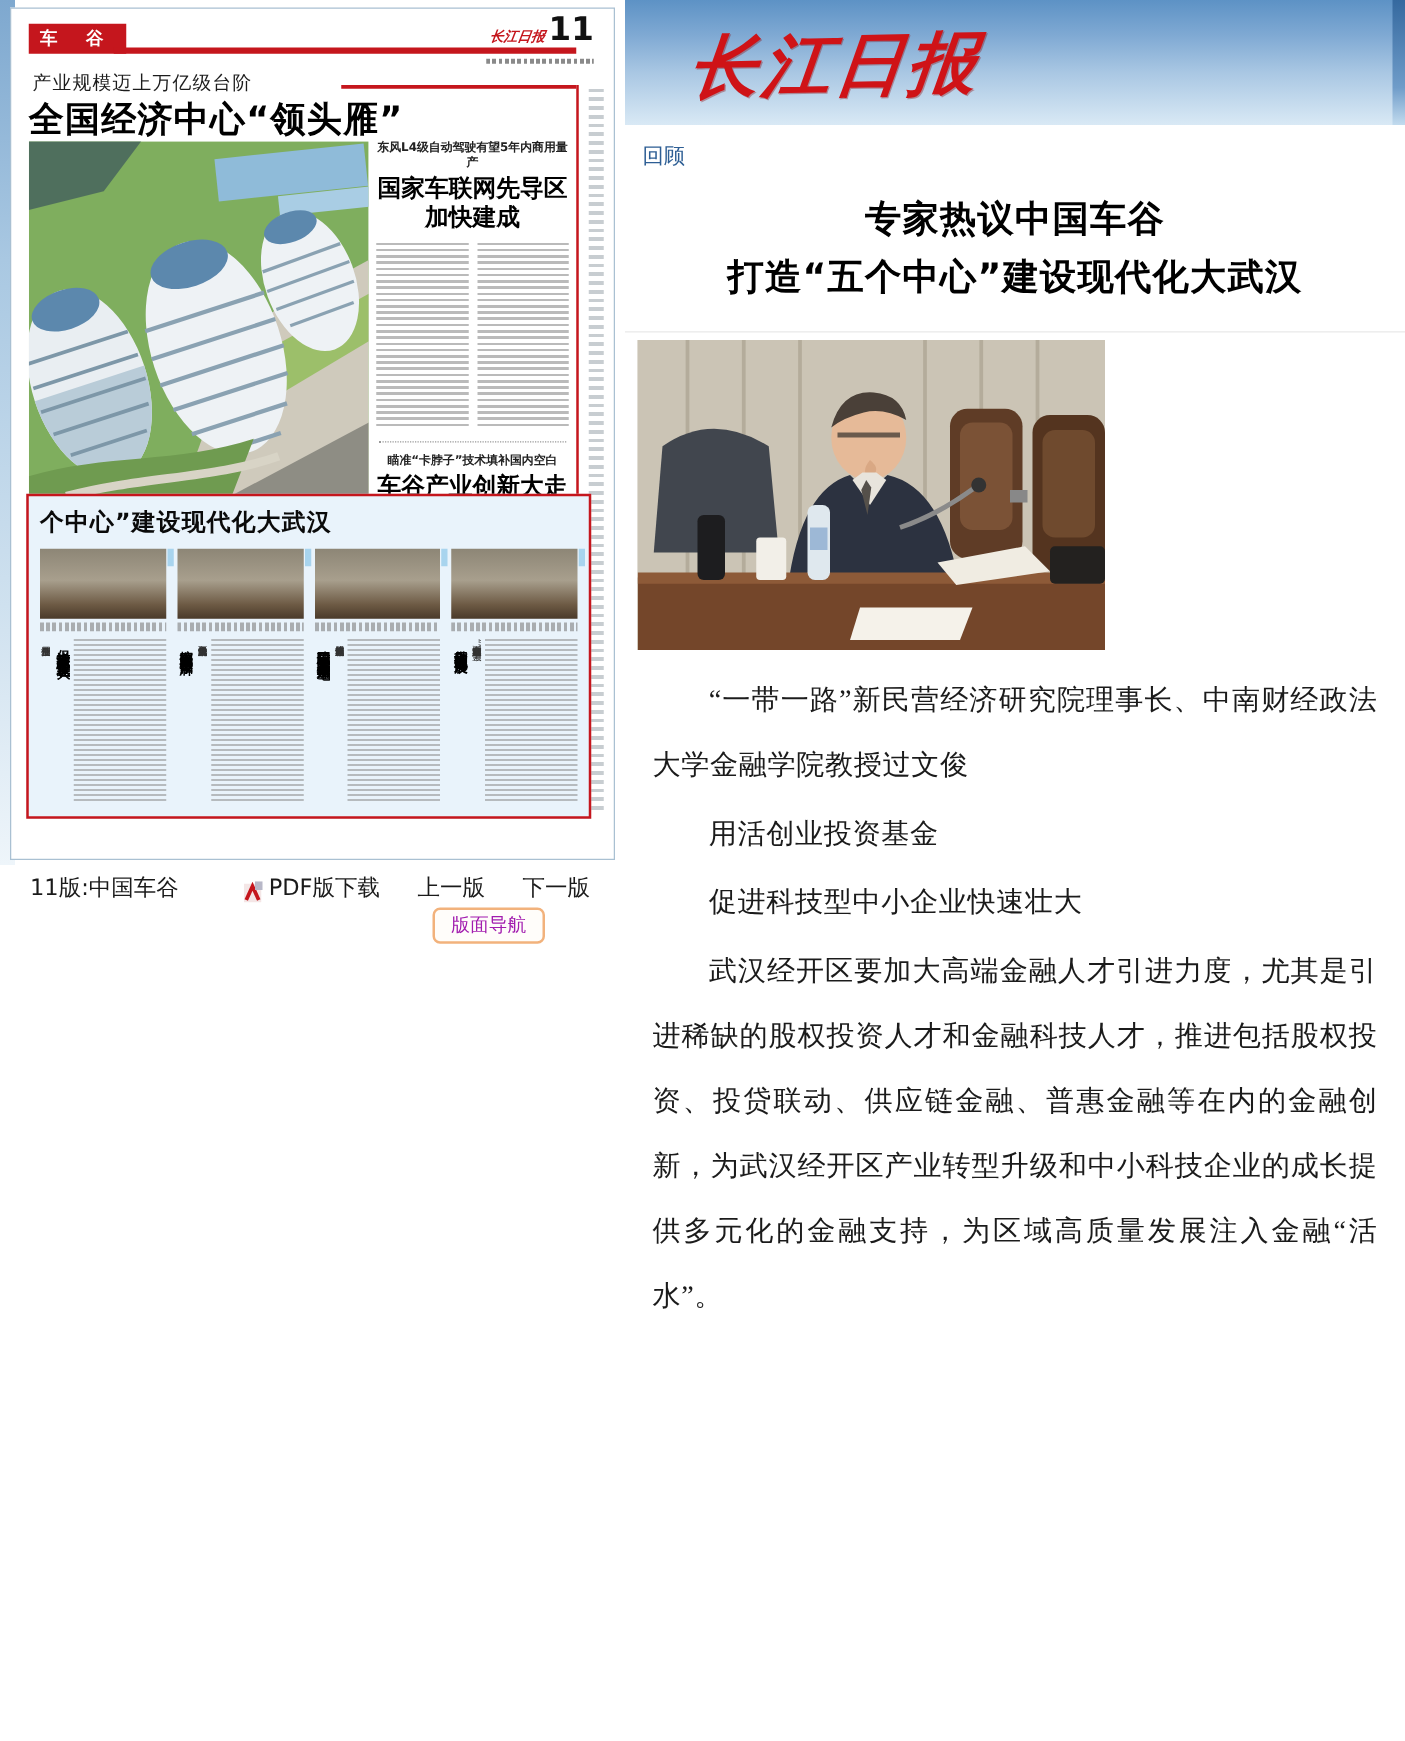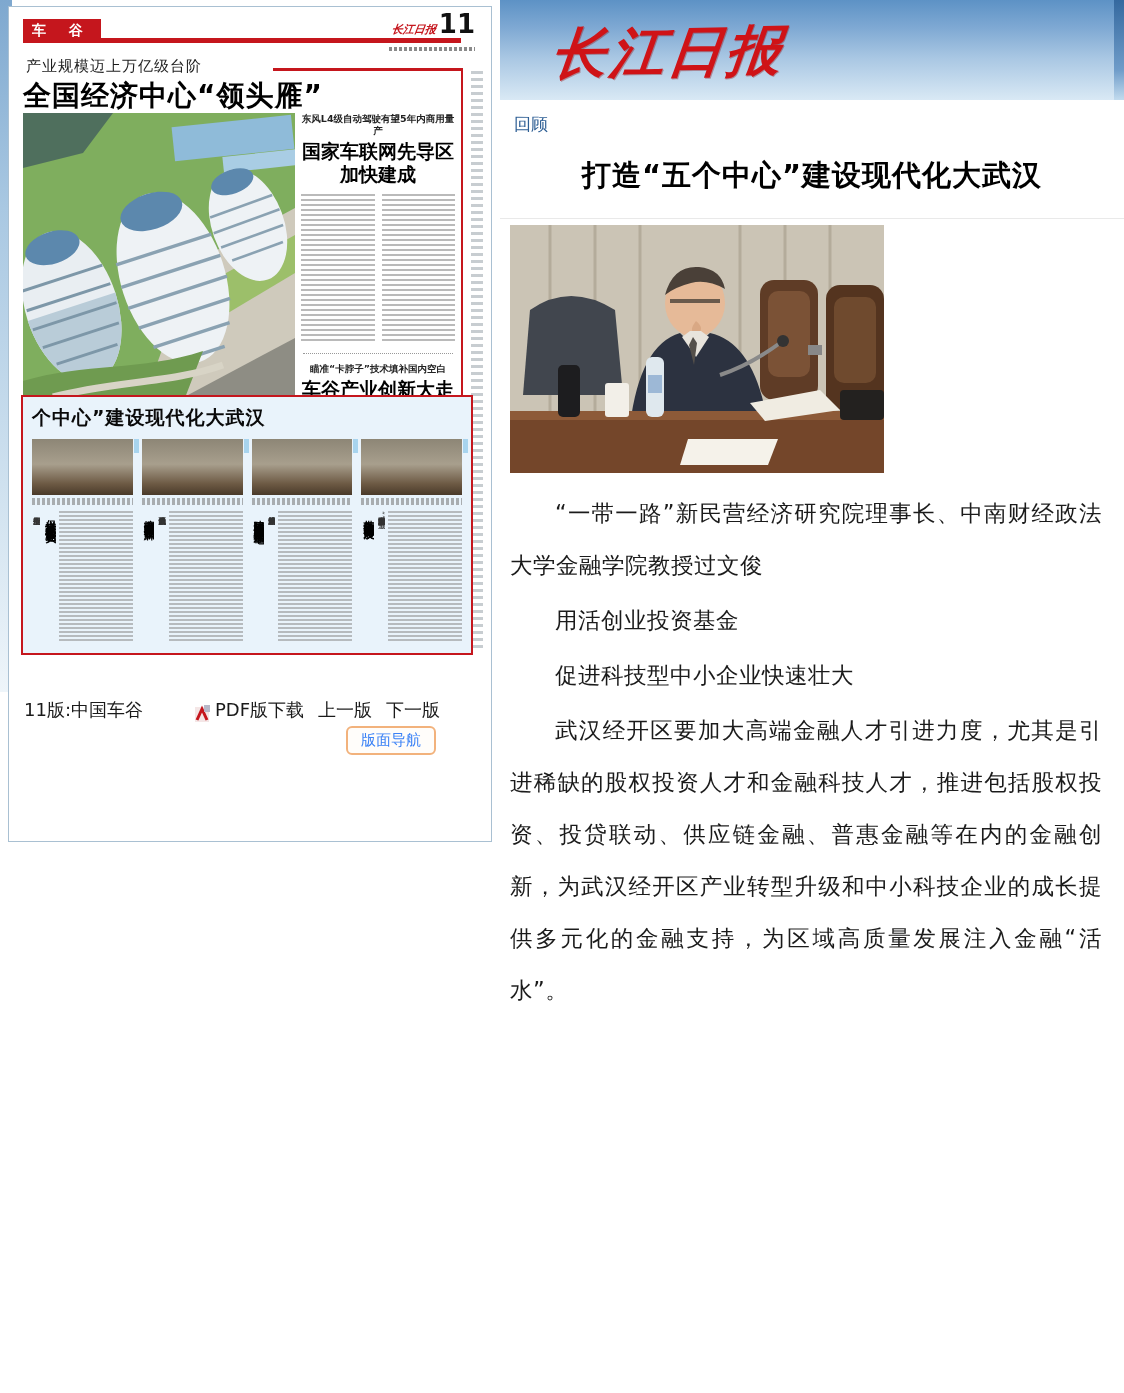--- a/index.html
+++ b/index.html
@@ -6,21 +6,21 @@
   body{
     width:1124px;height:1393px;position:relative;overflow:hidden;
     background:#fff;
     font-family:"DejaVu Sans","Liberation Sans",sans-serif;
     -webkit-font-smoothing:antialiased;
   }
   
   .left-edge{position:absolute;left:0;top:0;width:12px;height:692px;
     background:linear-gradient(180deg,#7ea8cf 0%,#a9c8e2 30%,#cfe1ef 70%,#eef5fa 100%);}
   
-  .thumb{position:absolute;left:8px;top:6px;width:484px;height:836px;
+  .thumb{position:absolute;left:8px;top:6px;width:484px;height:682px;
     background:#fff;border:1px solid #a9c0d2;box-sizing:border-box;}
   .thumb *{box-sizing:border-box;}
   .sec-label{position:absolute;left:14px;top:12px;background:#c5161d;color:#fff;
     font-weight:bold;font-size:14px;padding:3px 9px;letter-spacing:9px;white-space:nowrap;}
   .top-rule{position:absolute;left:82px;top:31px;width:370px;height:5px;background:#c5161d;}
   .mast-mini{position:absolute;right:16px;top:4px;display:flex;align-items:flex-end;gap:3px;}
   .mast-mini .script{color:#c5161d;font-family:"DejaVu Serif",serif;font-style:italic;
     font-weight:bold;font-size:11px;transform:skewX(-8deg);}
   .mast-mini .pageno{font-size:26px;font-weight:900;color:#111;line-height:1;}
   .date-line{position:absolute;right:16px;top:40px;width:86px;height:4px;
@@ -54,23 +54,23 @@
   .v-art{width:101px;display:flex;flex-direction:row;gap:3px;}
   .v-sub{writing-mode:vertical-rl;font-size:7.5px;color:#333;line-height:1.1;max-height:130px;overflow:hidden;}
   .v-head{writing-mode:vertical-rl;font-size:11px;font-weight:900;color:#000;line-height:1.15;
     max-height:130px;overflow:hidden;letter-spacing:1px;}
   .v-body{flex:1;background:repeating-linear-gradient(180deg,#8c8c8c 0 2px,transparent 2px 4px);opacity:.55;}
   
   .page-nav{position:absolute;left:24px;top:698px;display:flex;align-items:flex-end;
     font-size:18px;color:#1a1a1a;white-space:nowrap;}
   .page-nav .lbl{cursor:pointer;}
   .pdf-ico{display:inline-block;width:16px;height:17px;margin:0 4px 0 52px;}
-  .gap30{margin-left:14px;}
+  .gap30{margin-left:30px;}
   .btn-nav{position:absolute;left:346px;top:726px;padding:3px 13px;border:2px solid #f2b27c;
-    border-radius:6px;color:#3b82f6;font-size:15px;background:#fffdfa;cursor:pointer;text-align:right;}
+    border-radius:6px;color:#a21caf;font-size:15px;background:#fffdfa;cursor:pointer;text-align:right;}
   
   .right{position:absolute;left:500px;top:0;width:624px;height:1393px;}
   .banner{position:relative;height:100px;
     background:linear-gradient(180deg,#5d92c5 0%,#7fa9d3 28%,#a9c7e3 58%,#d9e9f5 100%);}
   .banner::after{content:"";position:absolute;right:0;top:0;width:10px;height:100%;
     background:linear-gradient(180deg,#35699f 0%,#6f9cc9 70%,#c2dbee 100%);}
   .masthead{position:absolute;left:52px;top:16px;color:#cf1317;
     font-family:"DejaVu Serif",serif;font-style:italic;font-weight:bold;font-size:55px;
     transform:skewX(-7deg) rotate(-1deg);letter-spacing:3px;text-shadow:1px 1px 0 rgba(140,0,0,.35);}
   .toolbar{height:41px;background:#ddedf8;border-bottom:1px solid #c3d8e7;
@@ -83,21 +83,21 @@
     color:#3a7db5;font-size:8px;display:flex;align-items:center;justify-content:center;}
   .toolbar .spacer{flex:1;}
   .toolbar .toc{color:#3a3a3a;cursor:pointer;}
   .review{padding:13px 0 0 14px;font-size:17px;color:#2d5e94;width:max-content;cursor:pointer;}
   .art-title{margin-top:16px;text-align:center;font-weight:900;color:#000;
     font-size:29px;line-height:1.6;letter-spacing:1px;}
   .hairline{margin-top:20px;border-top:1px solid #e9e9e9;}
   .photo-wrap{margin:6px 0 0 10px;width:374px;height:248px;overflow:hidden;background:#c9c2b3;}
   .body-text{margin:14px 22px 0 6px;font-size:22.5px;line-height:52px;color:#1b1b1b;
     text-align:justify;letter-spacing:.5px;}
-  .body-text p{margin:0 0 3px 4px;text-indent:2em;}
+  .body-text p{margin:0 0 3px 16px;text-indent:2em;font-family:Liberation Serif, serif;}
 </style>
 </head>
 <body>
 
 <div class="left-edge"></div>
 
 <div class="thumb">
   <div class="sec-label">车 谷</div>
   <div class="top-rule"></div>
   <div class="mast-mini">
@@ -231,20 +231,21 @@
 </div>
 <div class="btn-nav">版面导航</div>
 
 <div class="right">
   <div class="banner">
     <div class="masthead">长江日报</div>
   </div>
   <div class="review">回顾</div>
 
   <div class="art-title">
+    <div>专家热议中国车谷</div>
     <div>打造“五个中心”建设现代化大武汉</div>
   </div>
 
   <div class="hairline"></div>
 
   <div class="photo-wrap">
     <svg width="374" height="248" viewBox="0 0 374 248">
       <rect width="374" height="248" fill="#cbc4b5"></rect>
       <g stroke="#b4ac9b" stroke-width="3">
         <line x1="40" y1="0" x2="40" y2="190"></line>

